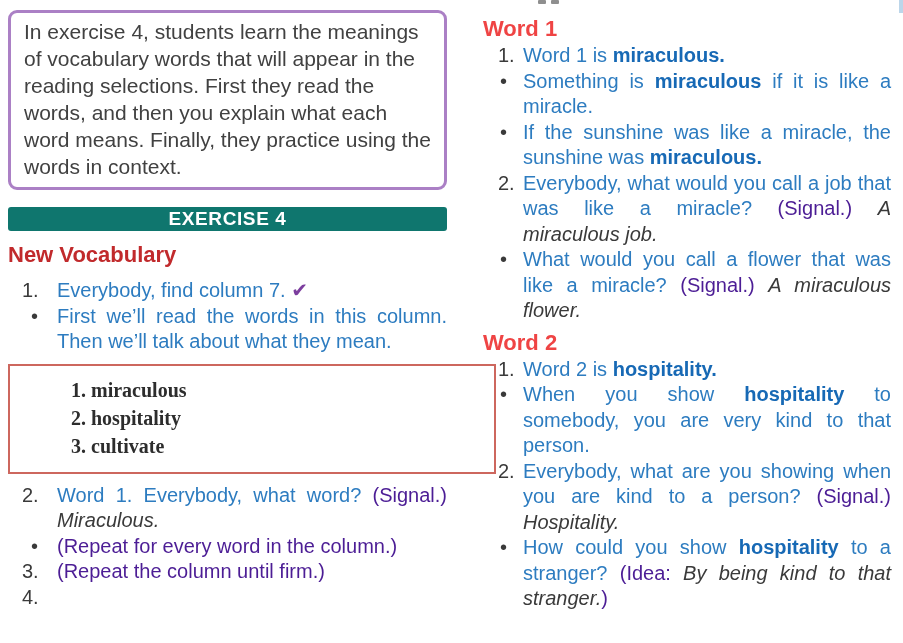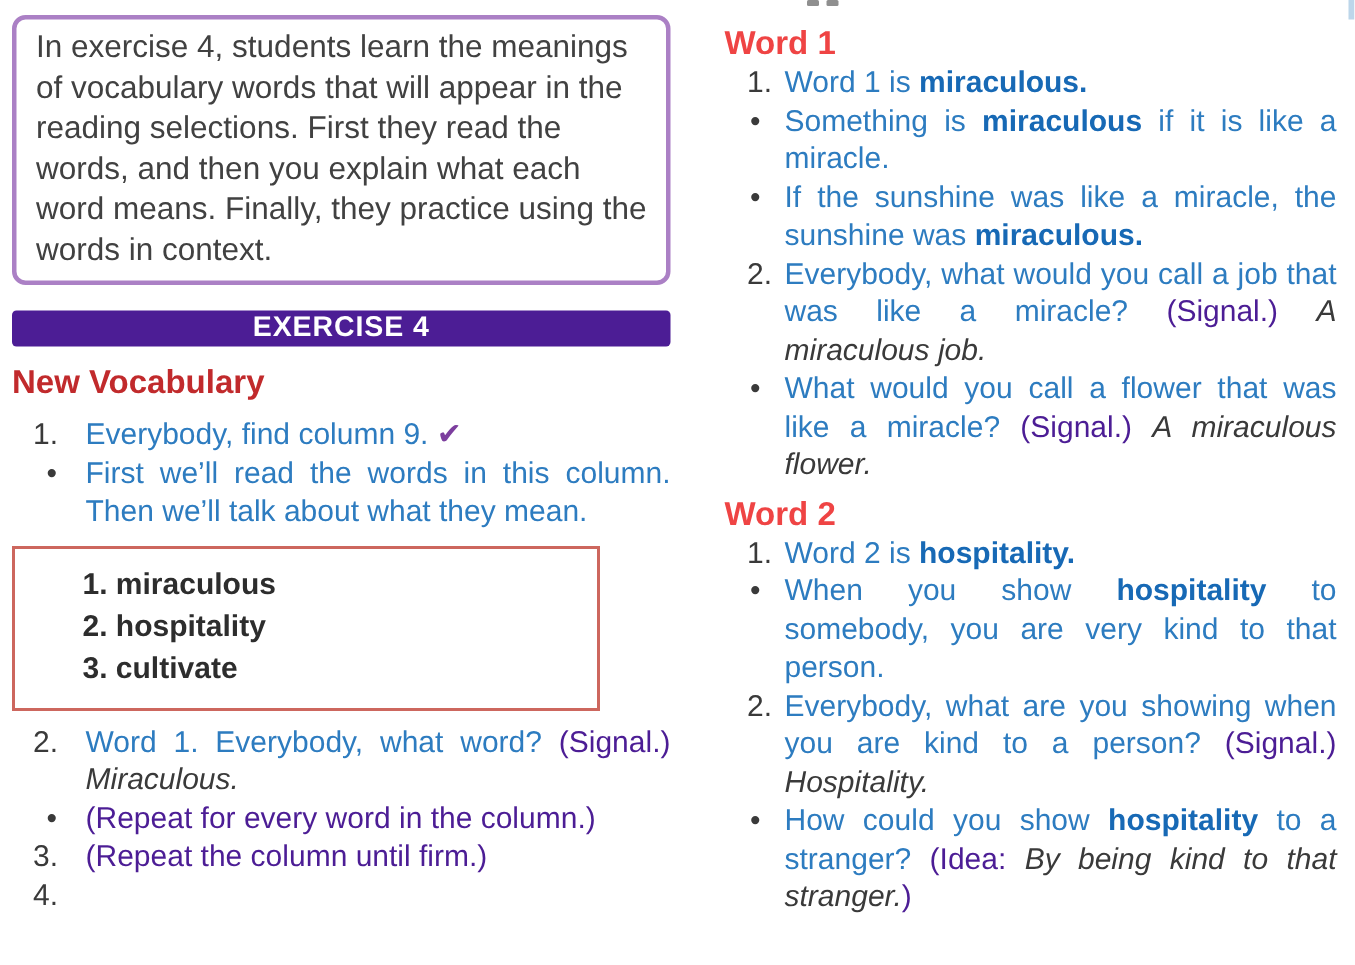--- a/index.html
+++ b/index.html
@@ -9,38 +9,38 @@
     font-family:"Liberation Sans","DejaVu Sans",sans-serif; color:#3a3a3a;
   }
   .col-left  { position:absolute; left:8px;  top:10px; width:439px; }
   .col-right { position:absolute; left:483px; top:17px; width:408px; }
 
   .introbox {
     width:439px; border:3px solid #ab80c5; border-radius:9px;
     padding:5px 12px 7px 13px; font-size:21px; line-height:27px; color:#414141;
   }
   .banner {
-    margin-top:17px; background:#4c1d95; border-radius:3px;
+    margin-top:17px; background:#0f766e; border-radius:3px;
     color:#ffffff; font-weight:bold; font-size:19px; line-height:24px;
     text-align:center; letter-spacing:.6px;
   }
   .redhead { margin-top:12px; font-size:22px; line-height:23px; font-weight:bold; color:#c12a2c; }
   .list { margin-top:12px; }
 
   .row { display:flex; font-size:20px; line-height:25.5px; }
   .mk  { flex:0 0 49px; padding-left:14px; color:#3a3a3a; }
   .mk.b { padding-left:23px; }
   .col-right .mk { flex:0 0 40px; padding-left:15px; }
   .col-right .mk.b { padding-left:17px; }
   .tx { flex:1; text-align:justify; }
 
   .wordbox {
-    width:392px; margin:9px 0 9px; border:2px solid #cd675e;
-    padding:10px 0 12px; display:flex;
-    font-weight:bold; font-size:20px; line-height:28px; color:#2d2d2d;
+    width:488px; margin:9px 0 9px; border:2px solid #cd675e;
+    padding:10px 16px 12px; display:flex;
+    font-weight:bold; font-size:20px; line-height:28px; color:#2d2d2d;font-family:Liberation Serif, serif;
   }
   .wb-col1 { margin-left:45px; width:223px; }
 
   .wordhead { font-size:22px; line-height:23px; font-weight:bold; color:#ef4444; margin-bottom:3px; }
   .wordhead.second { margin-top:7px; }
 
   .s-blue  { color:#2d7cc0; }
   .s-bblue { color:#1769b5; font-weight:bold; }
   .s-blk   { color:#4c1d95; }
   .s-it    { color:#3a3a3a; font-style:italic; }
@@ -66,21 +66,21 @@
 
   <div class="banner">
     <span>EXERCISE 4</span>
   </div>
 
   <h2 class="redhead">New Vocabulary</h2>
 
   <div class="list">
     <div class="row">
       <span class="mk">1.</span>
-      <p class="tx"><span class="s-blue">Everybody, find column 9. </span><span class="s-check">✔</span></p>
+      <p class="tx"><span class="s-blue">Everybody, find column 7. </span><span class="s-check">✔</span></p>
     </div>
     <div class="row">
       <span class="mk b">•</span>
       <p class="tx"><span class="s-blue">First we’ll read the words in this column. Then we’ll talk about what they mean.</span></p>
     </div>
   </div>
 
   <div class="wordbox">
     <div class="wb-col1">
       <div>1. miraculous</div>

